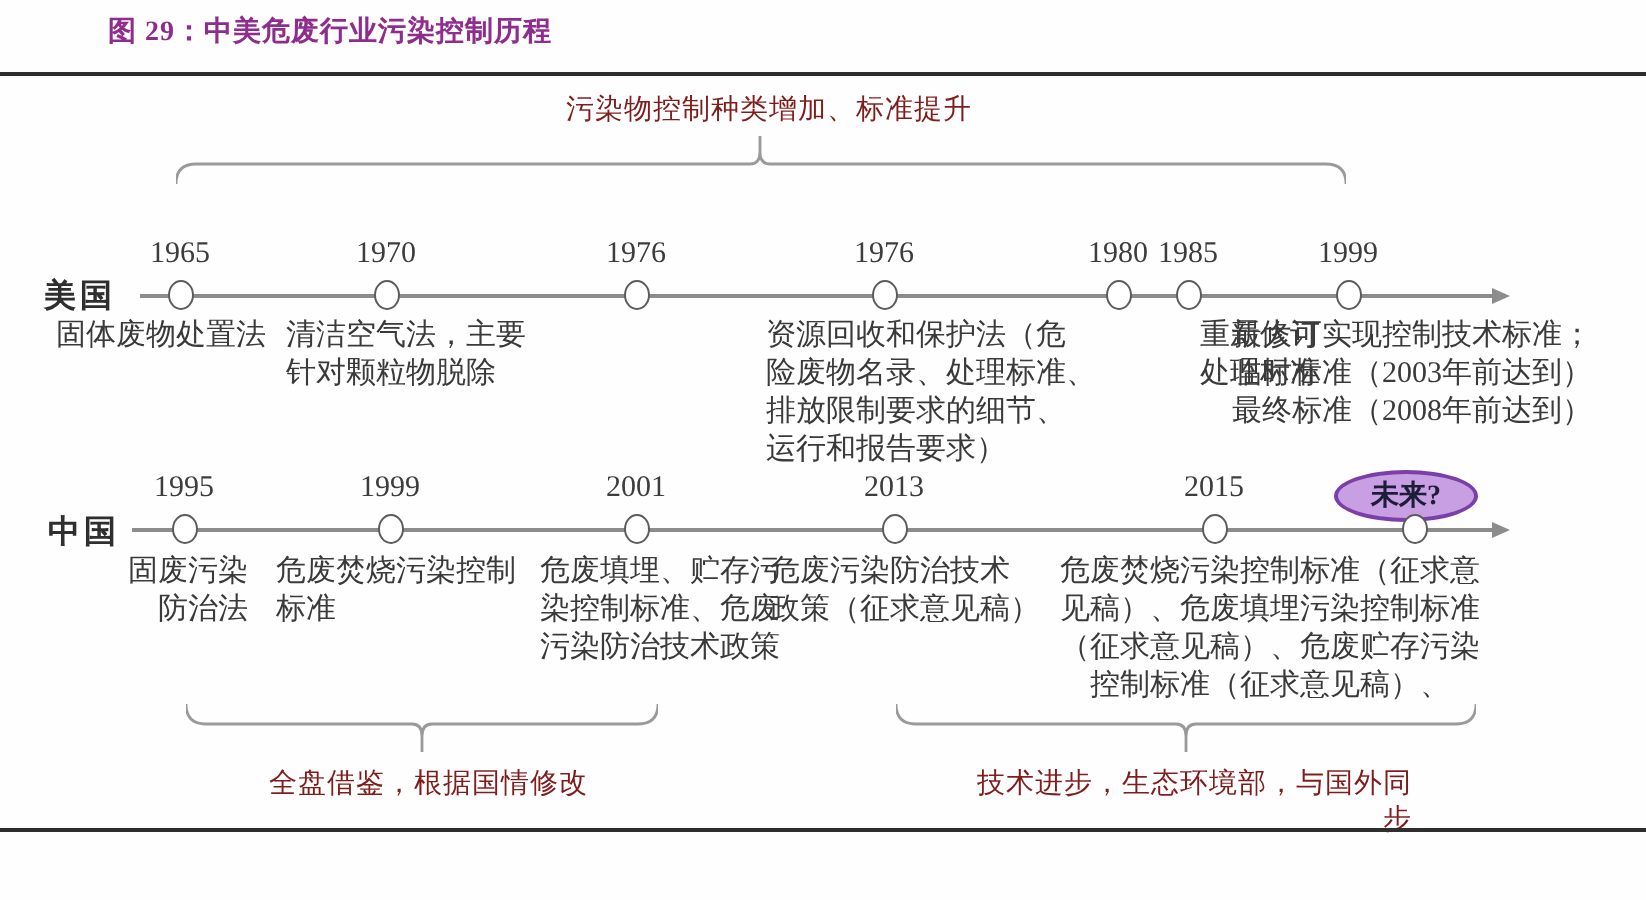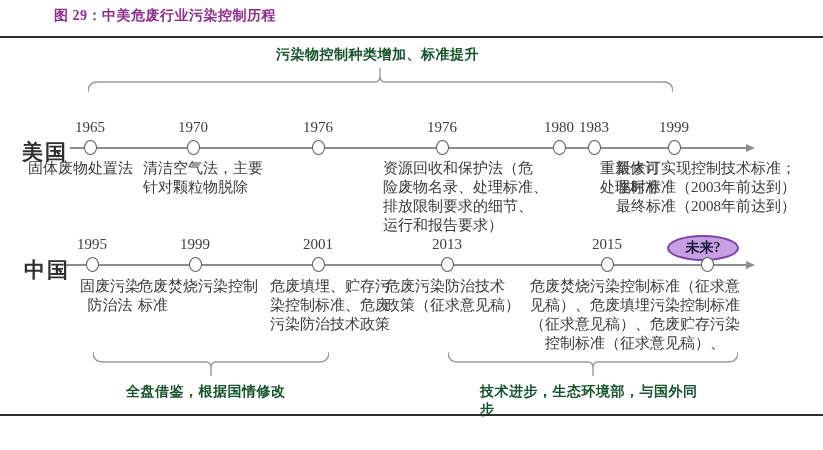--- a/index.html
+++ b/index.html
@@ -3,22 +3,22 @@
 <meta charset="utf-8">
 <style>
   html,body{margin:0;padding:0;background:#fff;}
   .stage{
     position:relative;width:823px;height:450px;background:#fffefe;
     font-family:"Liberation Serif","DejaVu Serif",serif;color:#3a3a3a;overflow:hidden;
   }
   .abs{position:absolute;}
   .fig-title{font-size:14px;font-weight:bold;color:var(--title,#8e2d8e);letter-spacing:.5px;}
   .rule{background:#2e2e2e;height:2px;}
-  .annot{font-size:14px;color:#14532d;text-align:left;letter-spacing:.5px;font-weight:bold;}
-  .tl-label{font-size:21px;font-weight:bold;color:#2f2f2f;letter-spacing:2px;}
+  .annot{font-size:14px;color:#7f1d1d;text-align:right;letter-spacing:.5px;}
+  .tl-label{font-size:16px;font-weight:bold;color:#2f2f2f;letter-spacing:2px;}
   .tl-line{height:2px;background:#8c8c8c;}
   .arrow-right{width:0;height:0;border-left:9px solid #8c8c8c;border-top:4px solid transparent;border-bottom:4px solid transparent;}
   .year{font-size:15px;color:#3d3d3d;text-align:center;width:56px;}
   .node{width:13px;height:15px;border:1.6px solid #5c5c5c;border-radius:50%;background:#fff;box-sizing:border-box;}
   .desc{font-size:15px;line-height:19px;white-space:pre-line;color:#3a3a3a;}
   .center{text-align:center;}
   .brace{stroke:#9a9a9a;stroke-width:1.4;fill:none;}
   .future{
     background:var(--future_fill,#c79fe2);border:2px solid var(--future_border,#7a3fa8);
     border-radius:50%;display:flex;align-items:center;justify-content:center;
@@ -41,21 +41,21 @@
 
   <div class="abs tl-label" style="left:22px;top:138px;">美国</div>
   <div class="abs tl-line" style="left:70px;top:147px;width:678px;"></div>
   <div class="abs arrow-right" style="left:746px;top:144px;"></div>
 
   <div class="abs year" style="left:62px;top:119px;">1965</div>
   <div class="abs year" style="left:165px;top:119px;">1970</div>
   <div class="abs year" style="left:290px;top:119px;">1976</div>
   <div class="abs year" style="left:414px;top:119px;">1976</div>
   <div class="abs year" style="left:531px;top:119px;">1980</div>
-  <div class="abs year" style="left:566px;top:119px;">1983</div>
+  <div class="abs year" style="left:566px;top:119px;">1985</div>
   <div class="abs year" style="left:646px;top:119px;">1999</div>
 
   <div class="abs node" style="left:84px;top:140px;"></div>
   <div class="abs node" style="left:187px;top:140px;"></div>
   <div class="abs node" style="left:312px;top:140px;"></div>
   <div class="abs node" style="left:436px;top:140px;"></div>
   <div class="abs node" style="left:553px;top:140px;"></div>
   <div class="abs node" style="left:588px;top:140px;"></div>
   <div class="abs node" style="left:668px;top:140px;"></div>
 
@@ -83,21 +83,21 @@
   <div class="abs year" style="left:579px;top:236px;">2015</div>
   <div class="abs future" style="left:667px;top:235px;width:72px;height:26px;">未来?</div>
 
   <div class="abs node" style="left:86px;top:257px;"></div>
   <div class="abs node" style="left:189px;top:257px;"></div>
   <div class="abs node" style="left:312px;top:257px;"></div>
   <div class="abs node" style="left:441px;top:257px;"></div>
   <div class="abs node" style="left:601px;top:257px;"></div>
   <div class="abs node" style="left:701px;top:257px;"></div>
 
-  <div class="abs desc center" style="left:72px;top:277px;width:76px;">固废污染
+  <div class="abs desc center" style="left:48px;top:277px;width:76px;text-align:right;">固废污染
 防治法</div>
   <div class="abs desc" style="left:138px;top:277px;width:128px;">危废焚烧污染控制
 标准</div>
   <div class="abs desc" style="left:270px;top:277px;width:128px;">危废填埋、贮存污
 染控制标准、危废
 污染防治技术政策</div>
   <div class="abs desc" style="left:385px;top:277px;width:148px;">危废污染防治技术
 政策（征求意见稿）</div>
   <div class="abs desc center" style="left:512px;top:277px;width:246px;">危废焚烧污染控制标准（征求意
 见稿）、危废填埋污染控制标准

